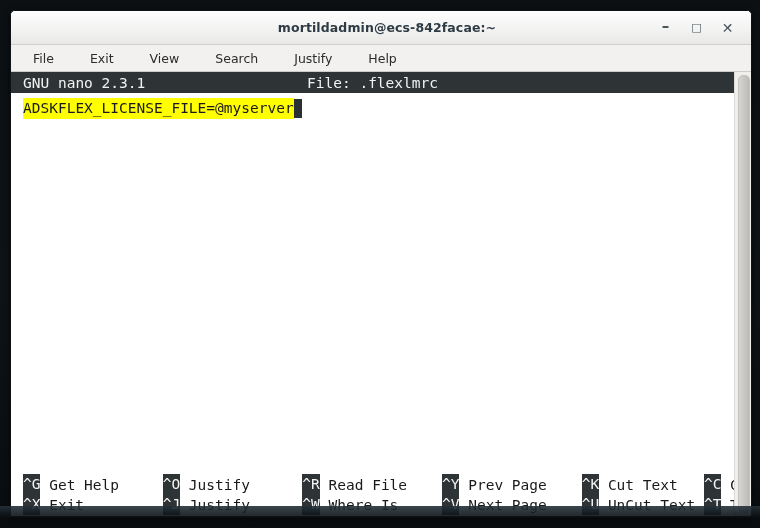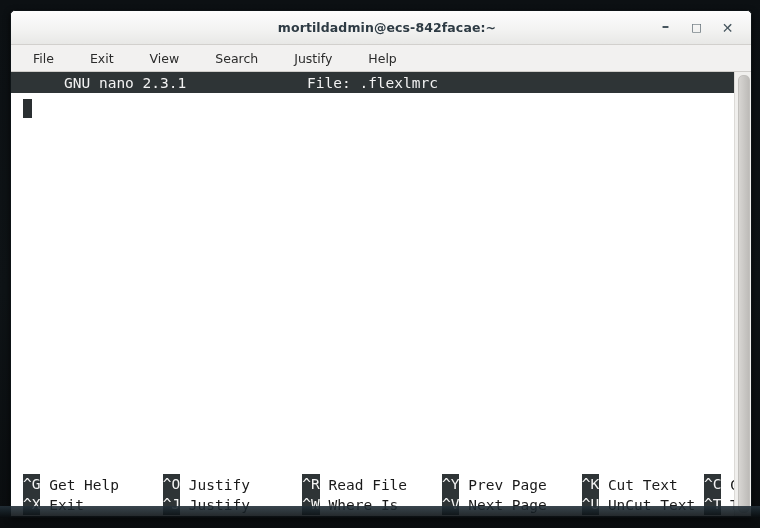--- a/index.html
+++ b/index.html
@@ -146,21 +146,21 @@
     min-height: 21px;
     background: #2e3436;
     color: #f2f2f2;
     display: flex;
     align-items: center;
     position: relative;
     padding: 0 4px 0 12px;
     white-space: pre;
     letter-spacing: 0;
   }
-  #nano-version { flex: 0 0 auto; margin-left: 41px; }
+  #nano-version { flex: 0 0 auto; }
   #nano-file {
     position: absolute;
     left: 50%;
     transform: translateX(-50%);
   }
   #nano-modified {
     margin-left: auto;
     padding-right: 12px;
   }
 
@@ -273,21 +273,21 @@
 
       <div id="terminal">
 
         <div id="nano-header">
           <span id="nano-version">GNU nano 2.3.1</span>
           <span id="nano-file">File: .flexlmrc</span>
         </div>
 
         <div id="nano-body">
           <div class="edit-line">
-            <span class="cursor-block" style="width: 8.72988px;"></span>
+            <span class="hl">ADSKFLEX_LICENSE_FILE=@myserver</span><span class="cursor-block" style="width: 8.72988px;"></span>
           </div>
         </div>
 
         <div id="nano-shortcuts">
 
           <div class="sc-row" style="position: relative;">
             <span class="sc-cell" style="position: absolute; left: 12px;"><span class="sc-key" style="width: 17.4598px; text-align: left;">^G</span><span class="sc-label" style="padding-left: 8.72988px;">Get Help</span></span>
             <span class="sc-cell" style="position: absolute; left: 151.678px;"><span class="sc-key" style="width: 17.4598px; text-align: left;">^O</span><span class="sc-label" style="padding-left: 8.72988px;">Justify</span></span>
             <span class="sc-cell" style="position: absolute; left: 291.356px;"><span class="sc-key" style="width: 17.4598px; text-align: left;">^R</span><span class="sc-label" style="padding-left: 8.72988px;">Read File</span></span>
             <span class="sc-cell" style="position: absolute; left: 431.034px;"><span class="sc-key" style="width: 17.4598px; text-align: left;">^Y</span><span class="sc-label" style="padding-left: 8.72988px;">Prev Page</span></span>

